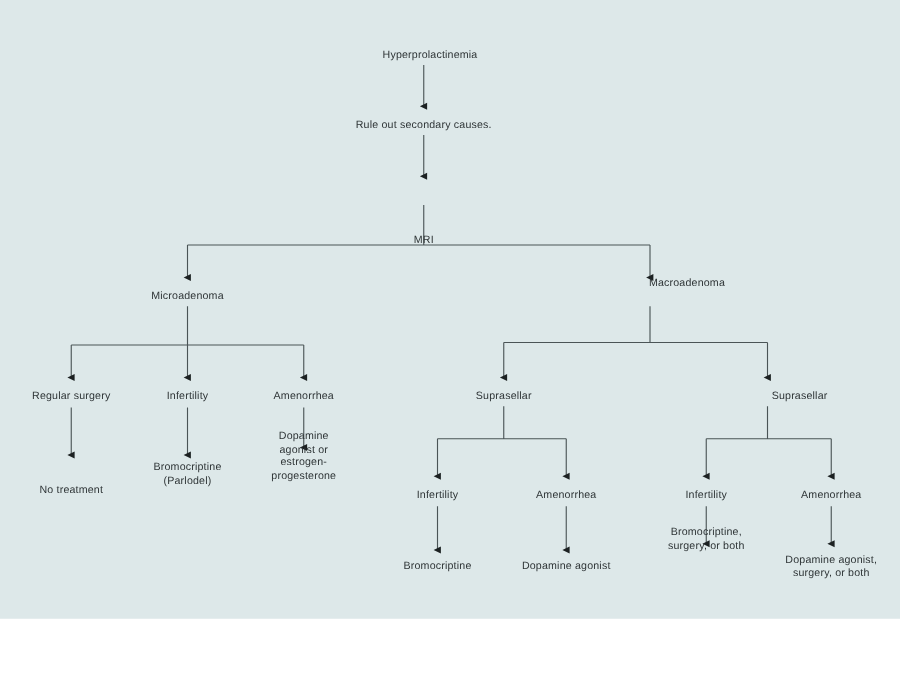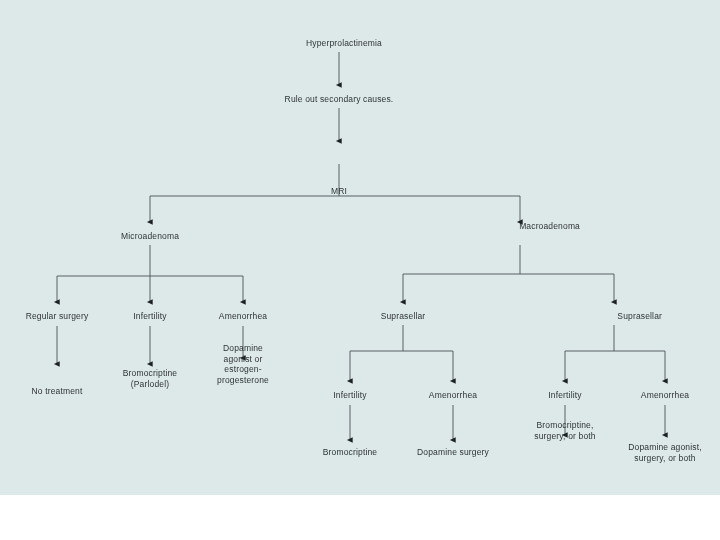--- a/index.html
+++ b/index.html
@@ -130,19 +130,19 @@
 agonist or
 estrogen-
 progesterone</div>
   <div class="node narrow" style="left:403px; top:311px;">Suprasellar</div>
   <div class="node narrow" style="left:614px; top:311px;text-align:right;">Suprasellar</div>
   <div class="node narrow" style="left:350px; top:390px;">Infertility</div>
   <div class="node narrow" style="left:453px; top:390px;">Amenorrhea</div>
   <div class="node narrow" style="left:565px; top:390px;">Infertility</div>
   <div class="node narrow" style="left:665px; top:390px;">Amenorrhea</div>
   <div class="node med" style="left:350px; top:447px;">Bromocriptine</div>
-  <div class="node med" style="left:453px; top:447px;">Dopamine surgery</div>
+  <div class="node med" style="left:453px; top:447px;">Dopamine agonist</div>
   <div class="node med" style="left:565px; top:420px;">Bromocriptine,
 surgery, or both</div>
   <div class="node med" style="left:665px; top:442px;">Dopamine agonist,
 surgery, or both</div>
 
 </div>
 
 </body></html>

